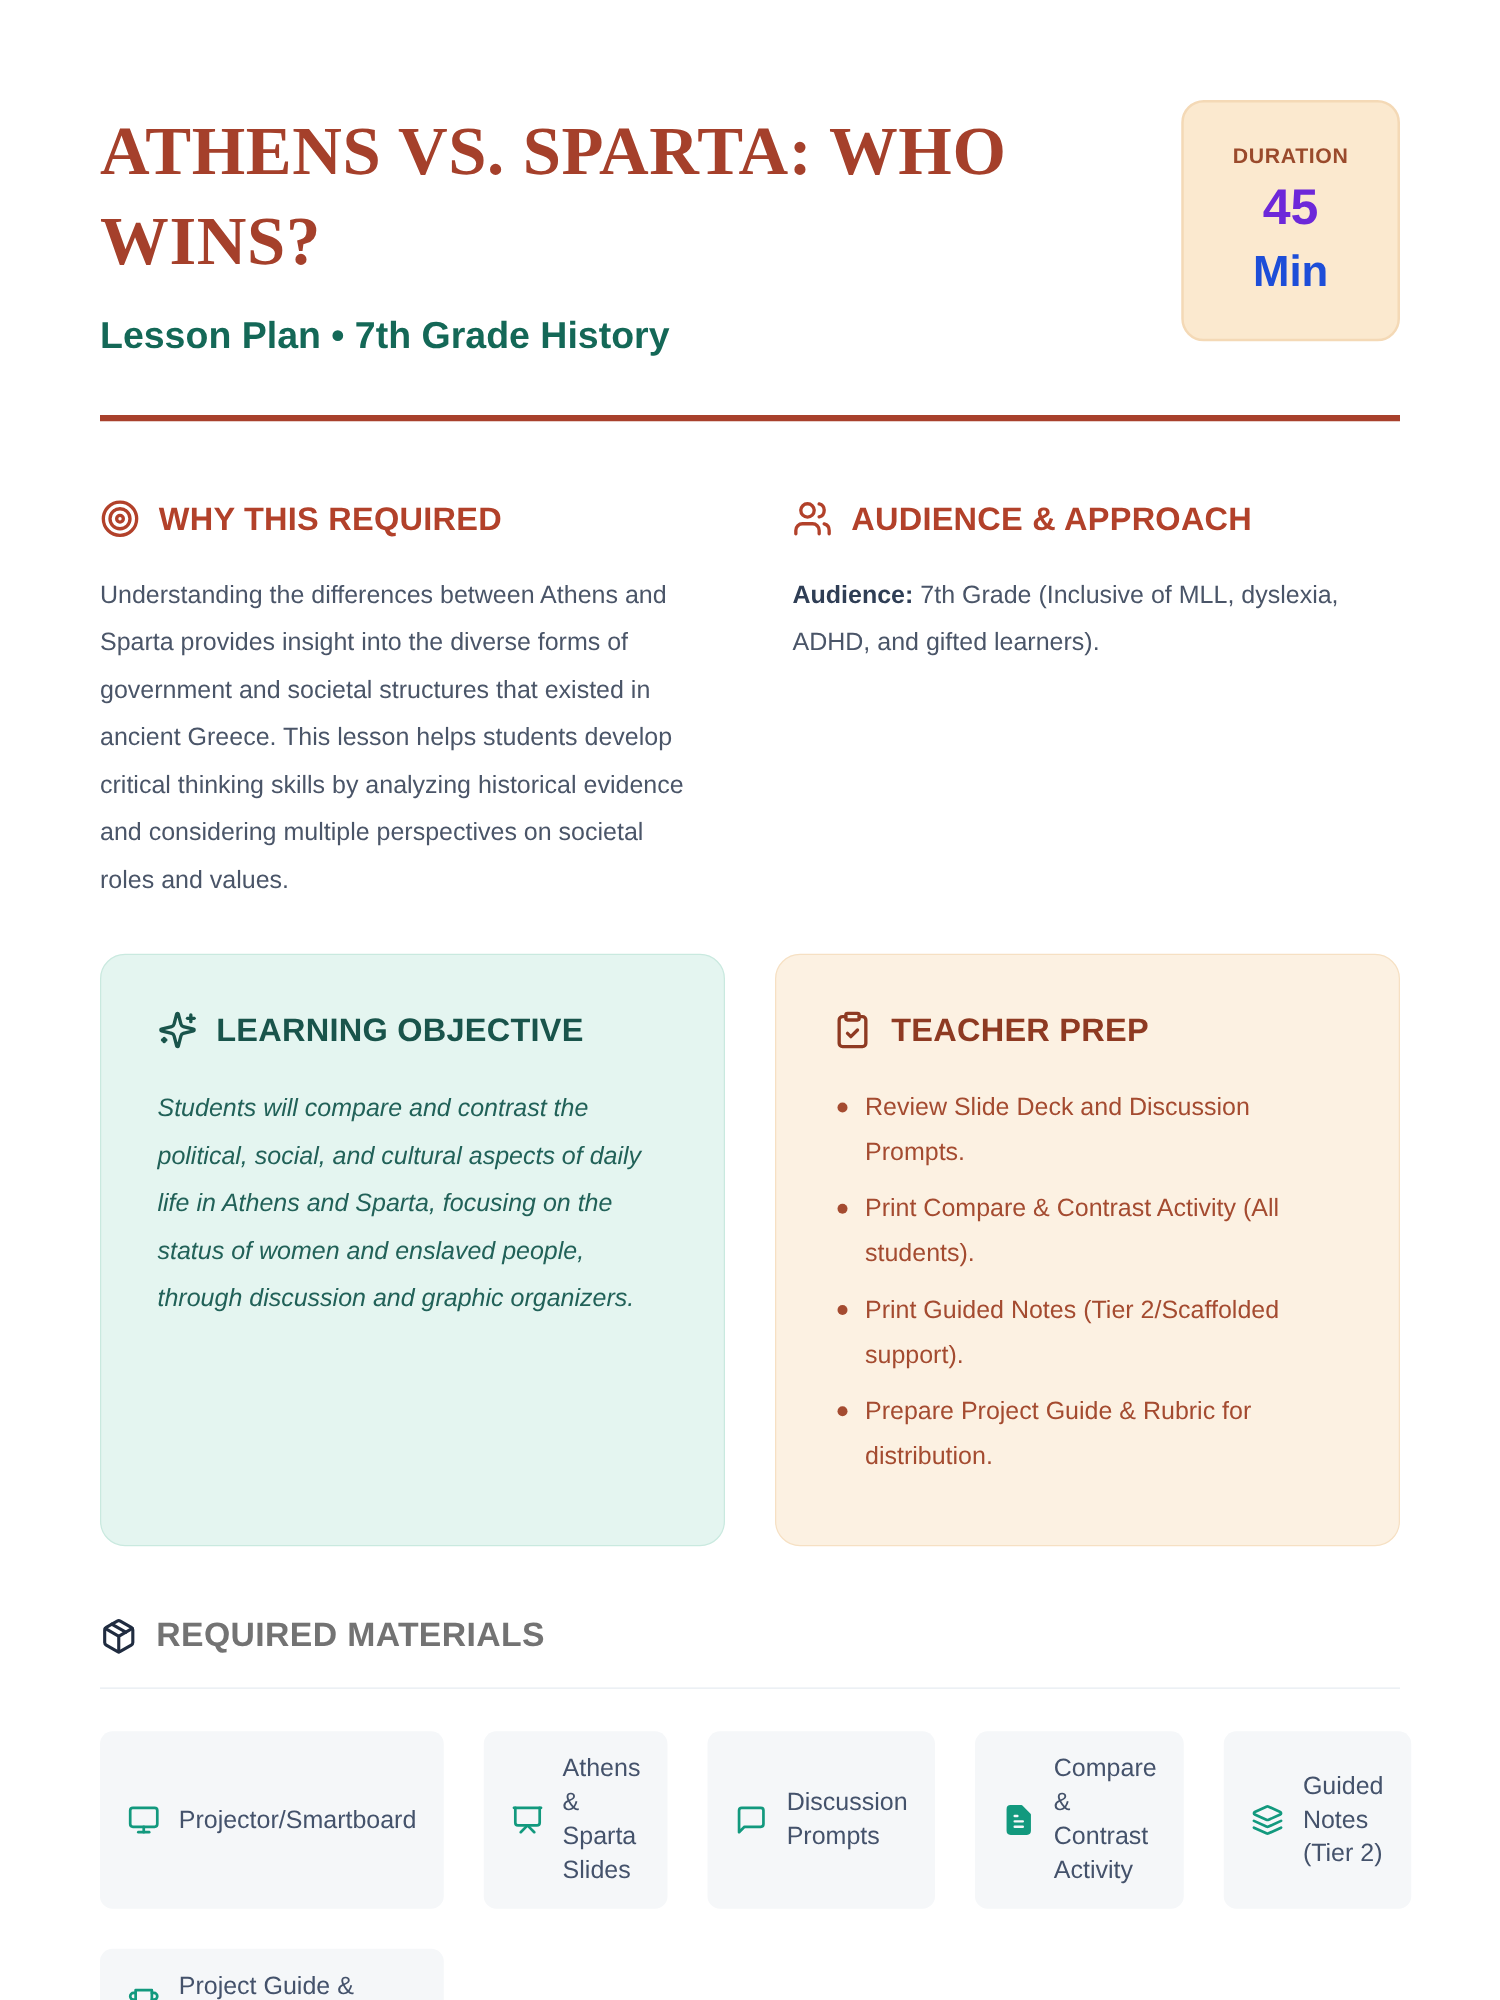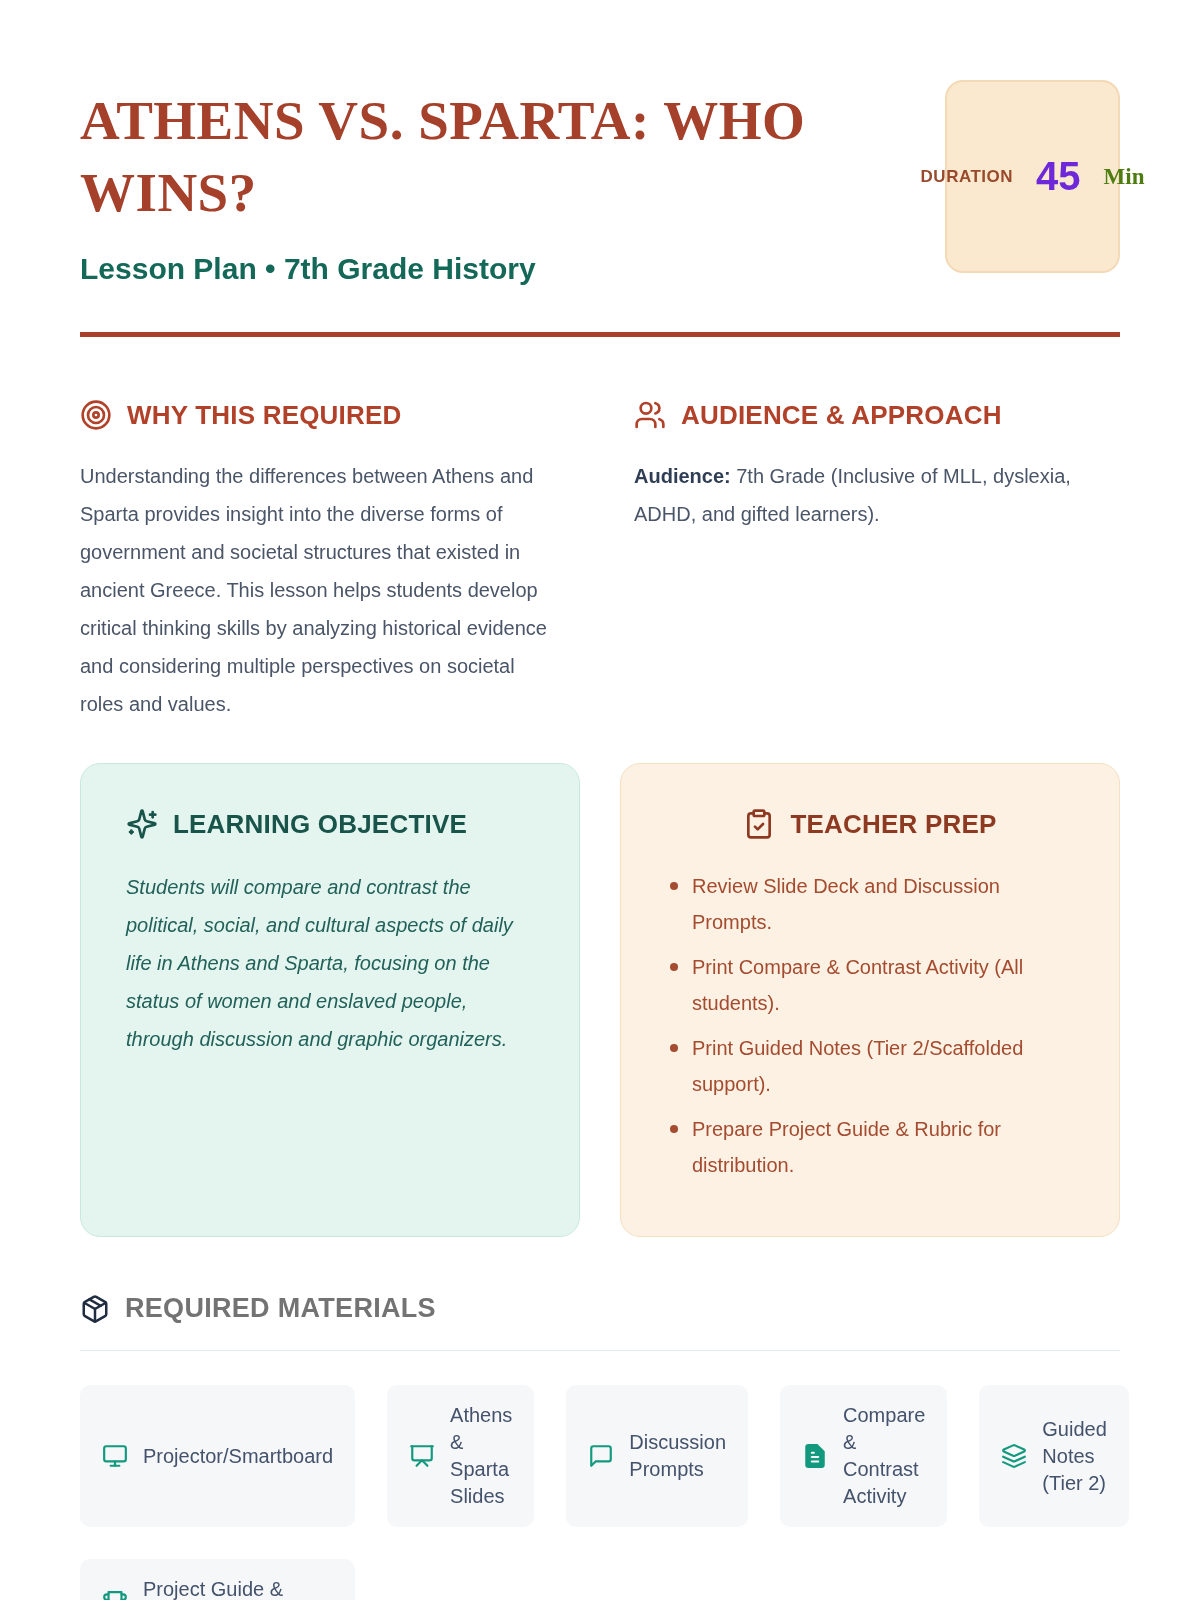--- a/index.html
+++ b/index.html
@@ -26,39 +26,39 @@
   .duration-badge {
     position: absolute;
     top: 80px;
     left: 945px;
     width: 175px;
     height: 193px;
     background: #FBE9CF;
     border: 2px solid #F4D9B6;
     border-radius: 18px;
     display: flex;
-    flex-direction: row;
+    flex-direction: column;
     align-items: center;
     justify-content: center;
-    gap: 23px;
+    gap: 9px;
   }
   .d-label { font-size: 17px; font-weight: 700; letter-spacing: 0.5px; color: #9A4A2C; }
   .d-value { font-size: 40px; font-weight: 700; color: #6d28d9; }
-  .d-unit  { font-size: 23px; font-weight: 700; color: #4d7c0f; font-family: Liberation Serif, serif; }
+  .d-unit  { font-size: 35px; font-weight: 700; color: #1d4ed8; }
   .rule { margin-top: 46px; height: 5px; background: #A8402C; }
 
   
   .sec-head { display: flex; align-items: center; gap: 15px; }
   .sec-head h2 { font-size: 26px; font-weight: 700; letter-spacing: 0.2px; }
   .sec-head .icon { display: inline-flex; }
   .sec-head .icon svg { display: block; }
   .red  { color: #B2412A; }
   .red h2 { color: #B2412A; }
   .tealhead, .tealhead h2 { color: #19544B; }
-  .brickhead, .brickhead h2 { color: #8E3A22; justify-content: center; }
+  .brickhead, .brickhead h2 { color: #8E3A22; }
   .navyhead, .navyhead h2 { color: #737373; }
   .navyhead h2 { font-size: 27px; letter-spacing: 0.3px; }
 
   
   .two-col {
     margin-top: 62px;
     display: grid;
     grid-template-columns: 1fr 1fr;
     column-gap: 68px;
   }

